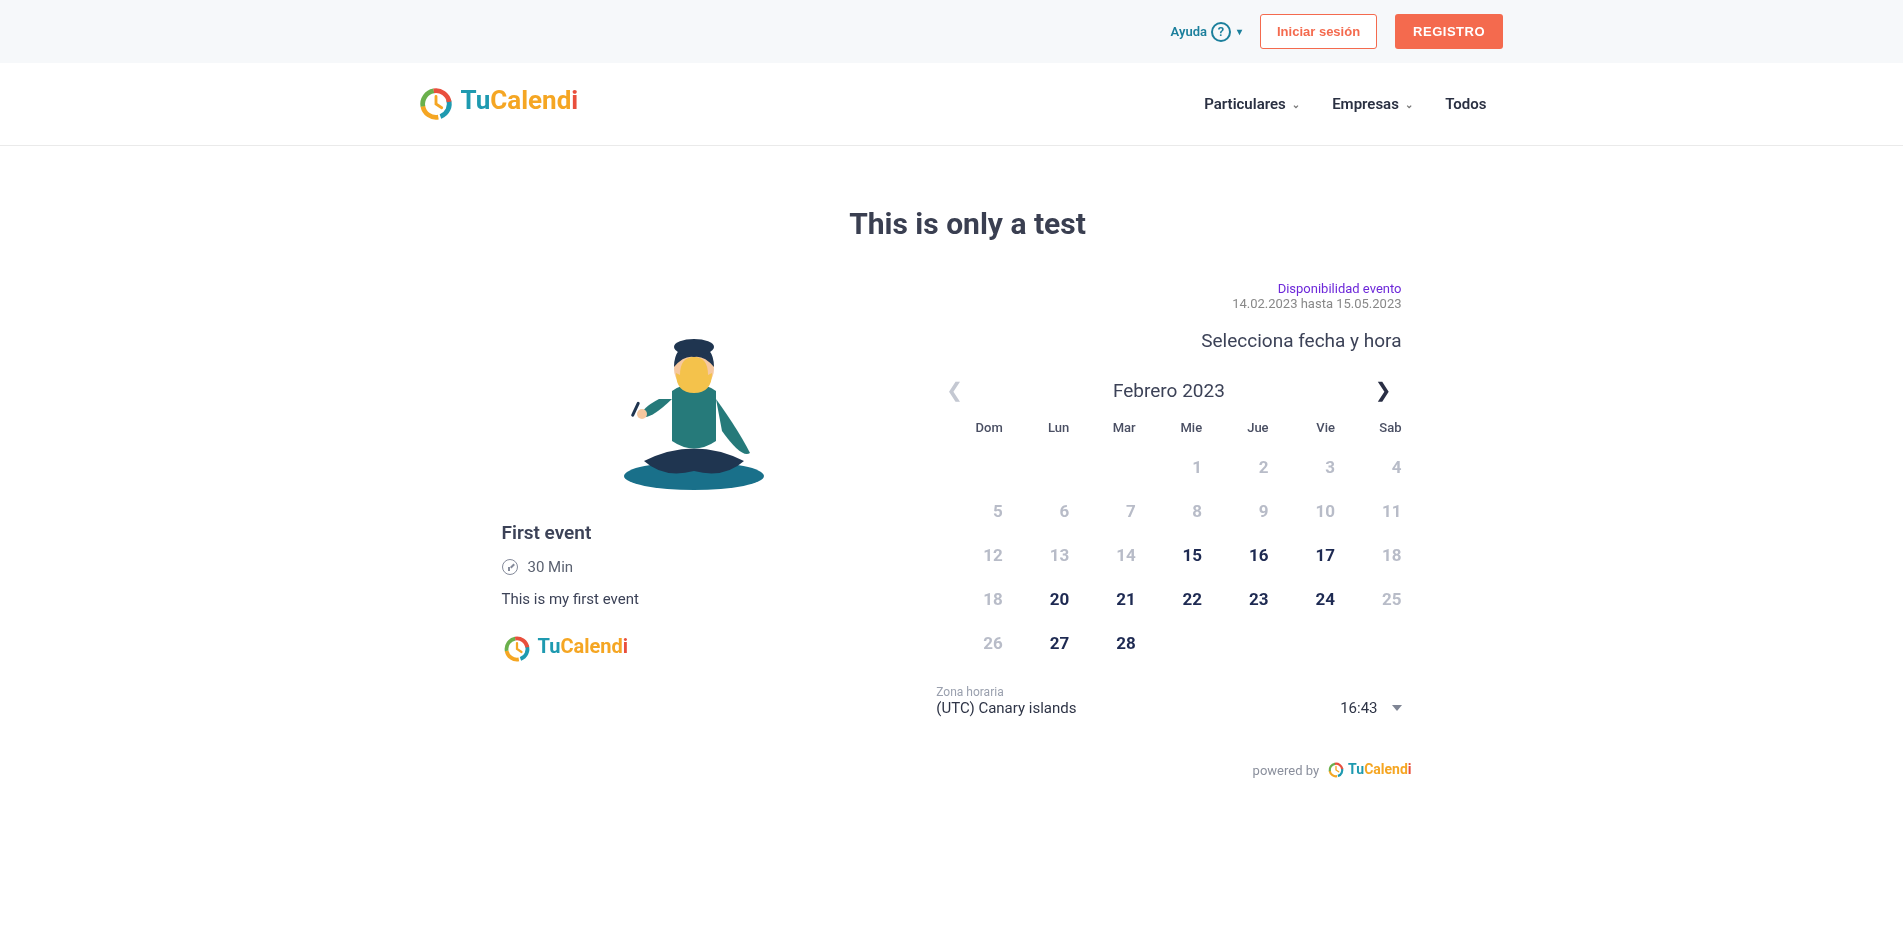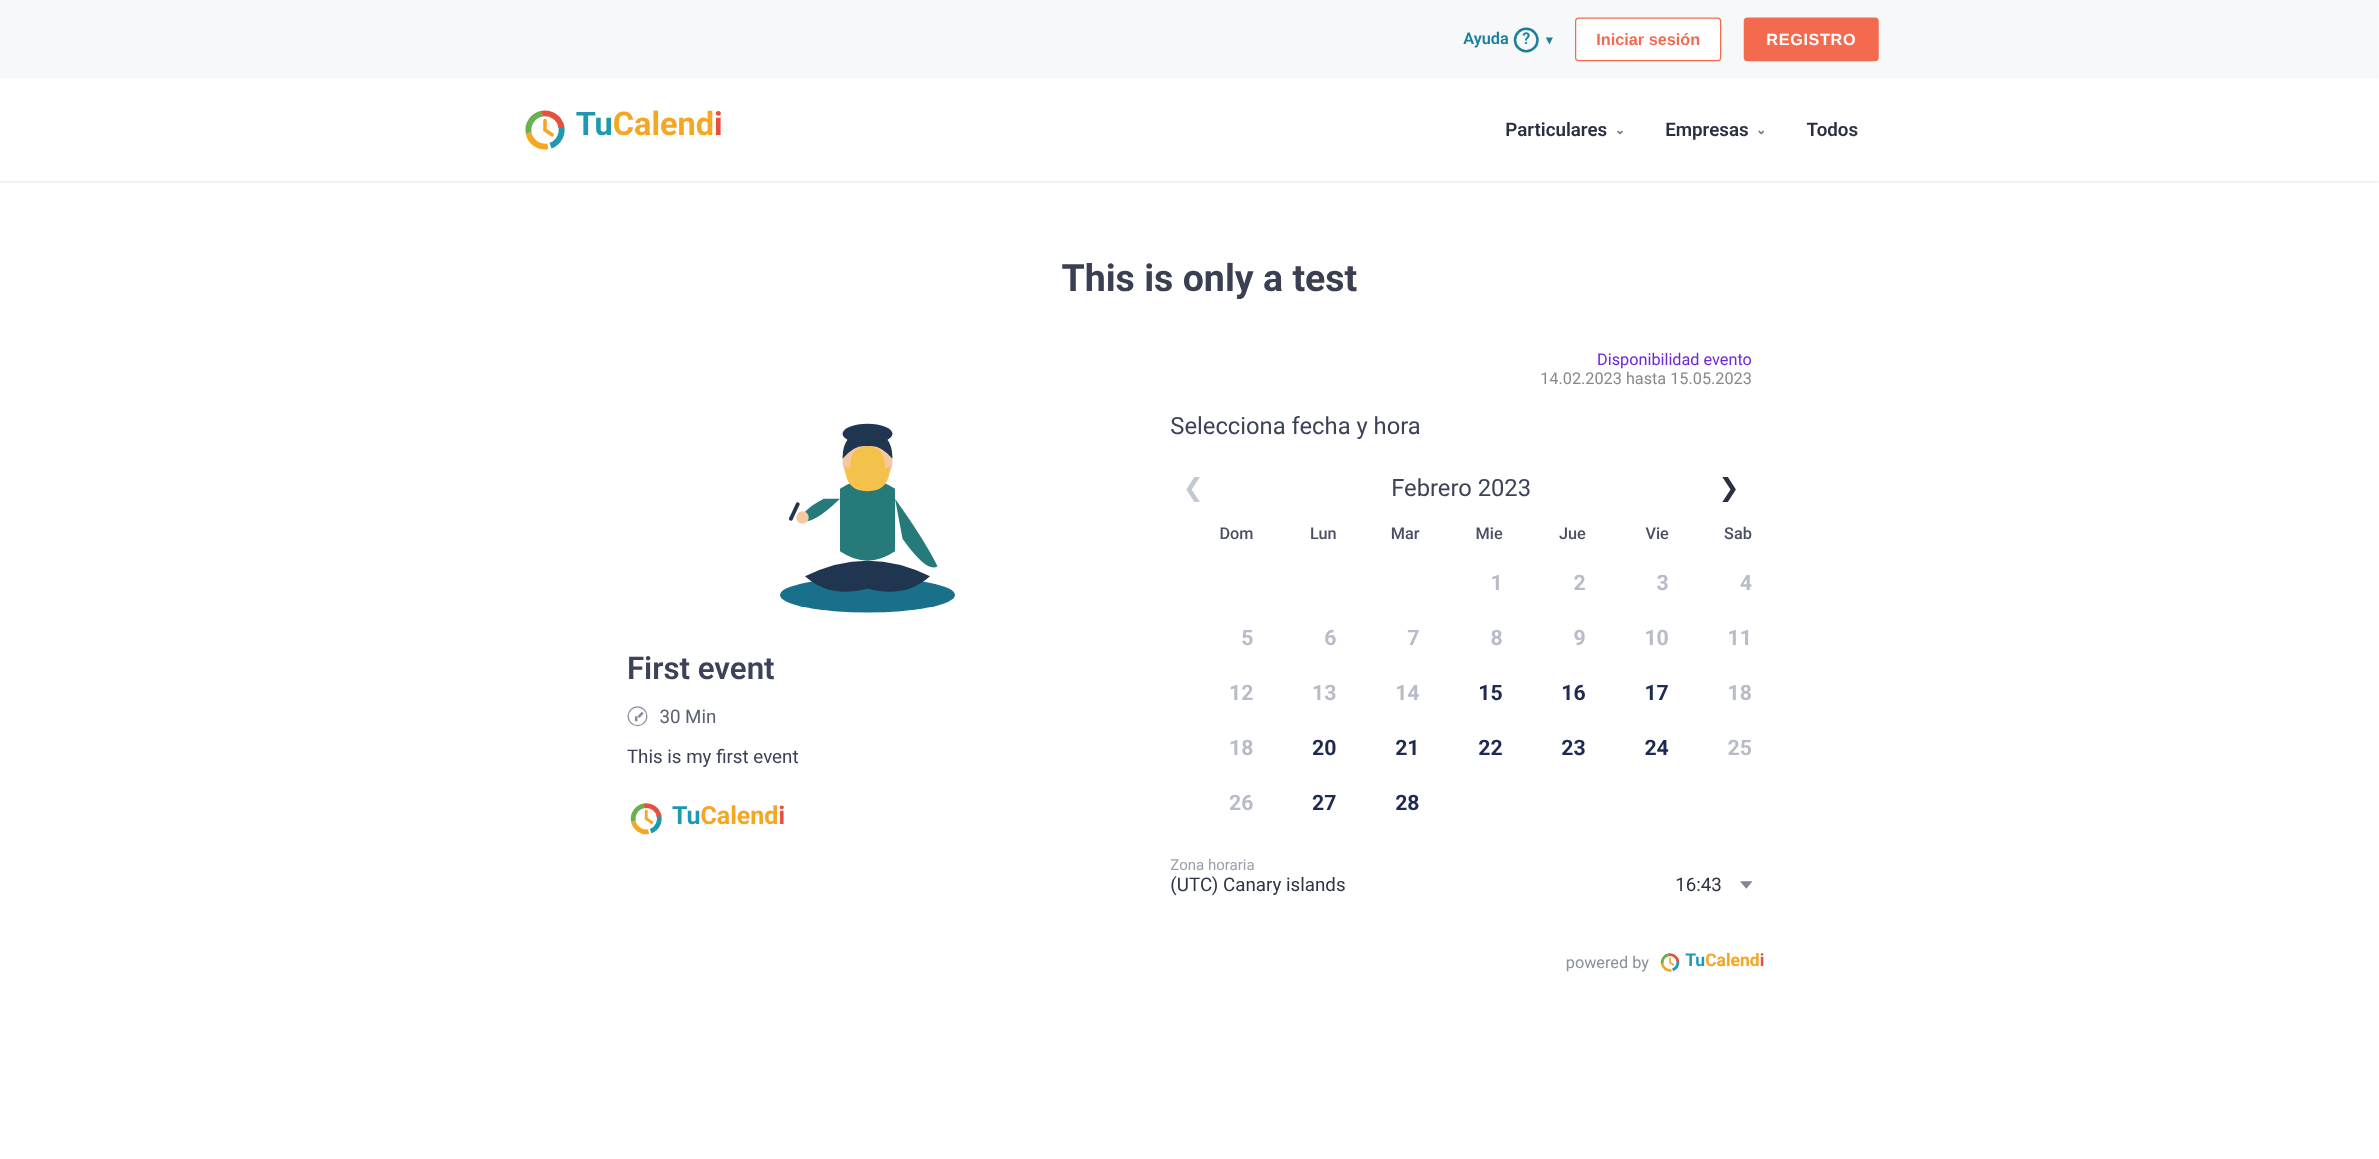--- a/index.html
+++ b/index.html
@@ -132,41 +132,41 @@
   .left {
     flex: 0 0 44%;
     padding: 0 10px;
   }
   .right {
     flex: 1;
     padding: 0 10px;
   }
   .event-ill { display: flex; justify-content: center; margin: 40px 0 30px; }
 
-  .event-title { font-size: 25px; font-weight: 600; color: #3c4257; margin-bottom: 14px; }
+  .event-title { font-size: 19px; font-weight: 600; color: #3c4257; margin-bottom: 14px; }
   .event-duration {
     display: flex; align-items: center; gap: 10px;
     color: #5a6170; font-size: 15px; margin-bottom: 14px;
   }
   .clock-icon {
     width: 16px; height: 16px; border: 1.5px solid #848a9a; border-radius: 50%;
     position: relative;
   }
   .clock-icon::before, .clock-icon::after {
     content: ""; position: absolute; background: #848a9a; left: 50%; top: 50%;
     transform-origin: left top;
   }
   .clock-icon::before { width: 5px; height: 1.5px; transform: rotate(-45deg); }
   .clock-icon::after  { width: 4px; height: 1.5px; transform: rotate(90deg); }
   .event-desc { font-size: 15px; color: #3c4257; margin-bottom: 26px; }
 
   
   .avail-label { text-align: right; font-size: 13px; color: #6d28d9; }
   .avail-dates { text-align: right; font-size: 13px; color: #888; margin-bottom: 18px; }
-  .right-heading { text-align: left; font-size: 19px; color: #3c4257; margin-bottom: 20px; }
+  .right-heading { text-align: right; font-size: 19px; color: #3c4257; margin-bottom: 20px; }
 
   .cal-head {
     display: flex; align-items: center; justify-content: space-between;
     margin-bottom: 12px;
   }
   .cal-nav {
     font-size: 20px; color: #2a2f45; cursor: pointer; padding: 6px 10px;
     user-select: none;
   }
   .cal-nav.disabled { color: #c4c8d2; cursor: default; }

